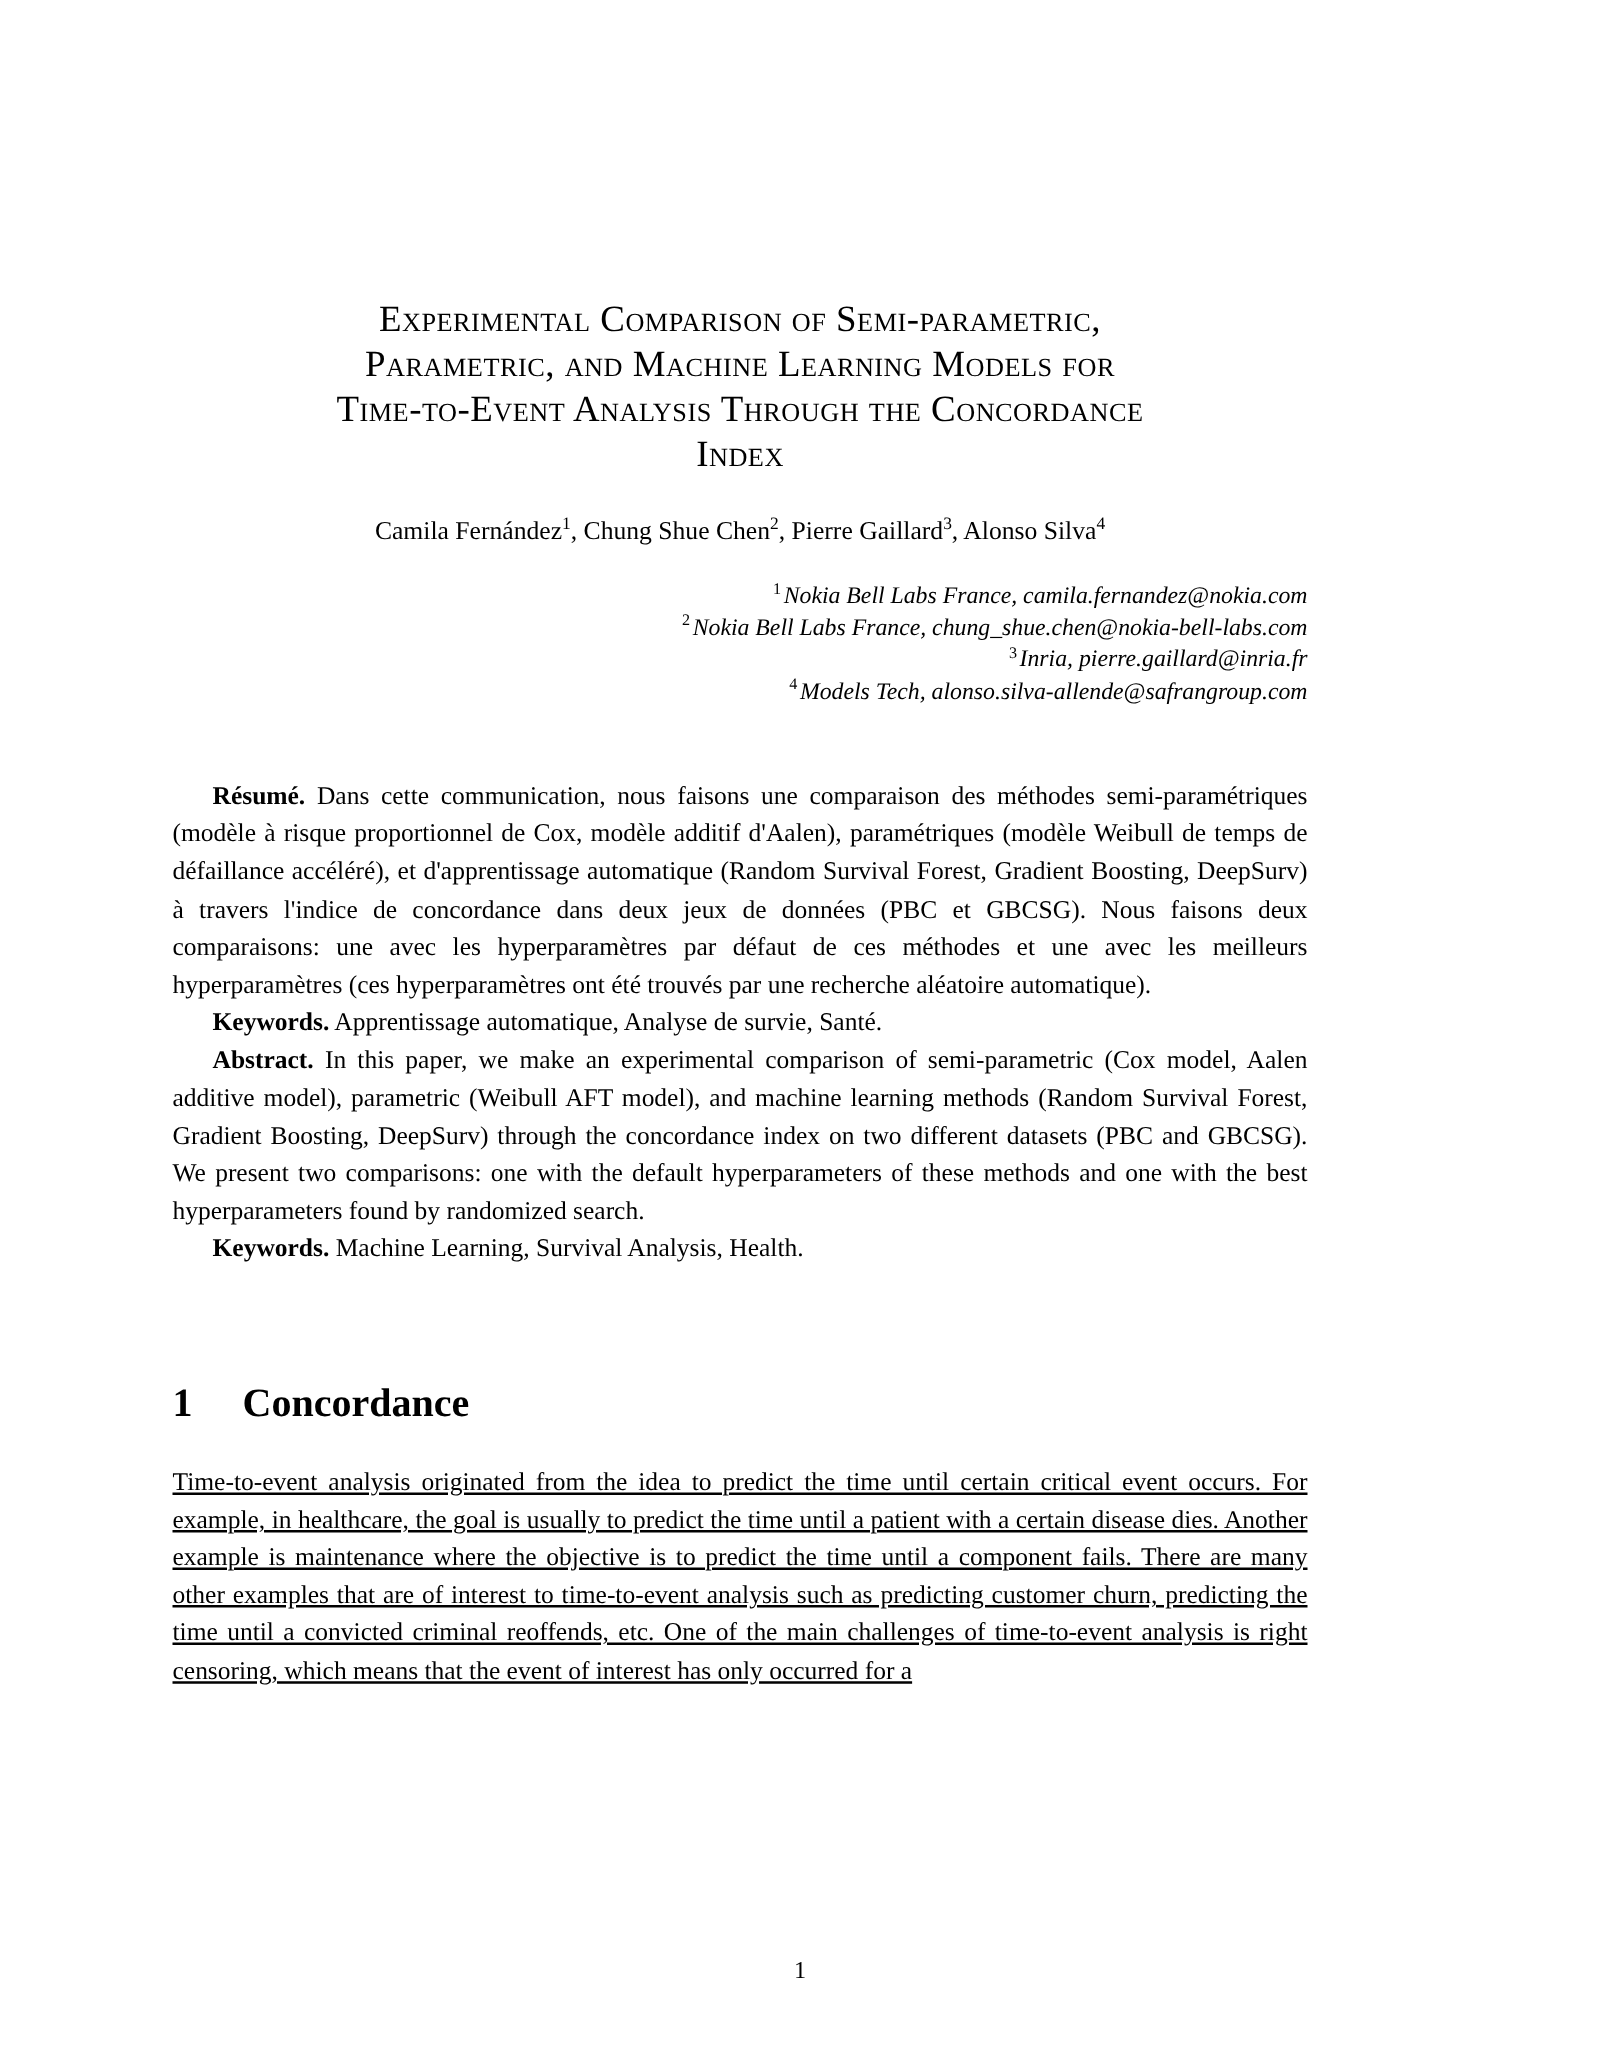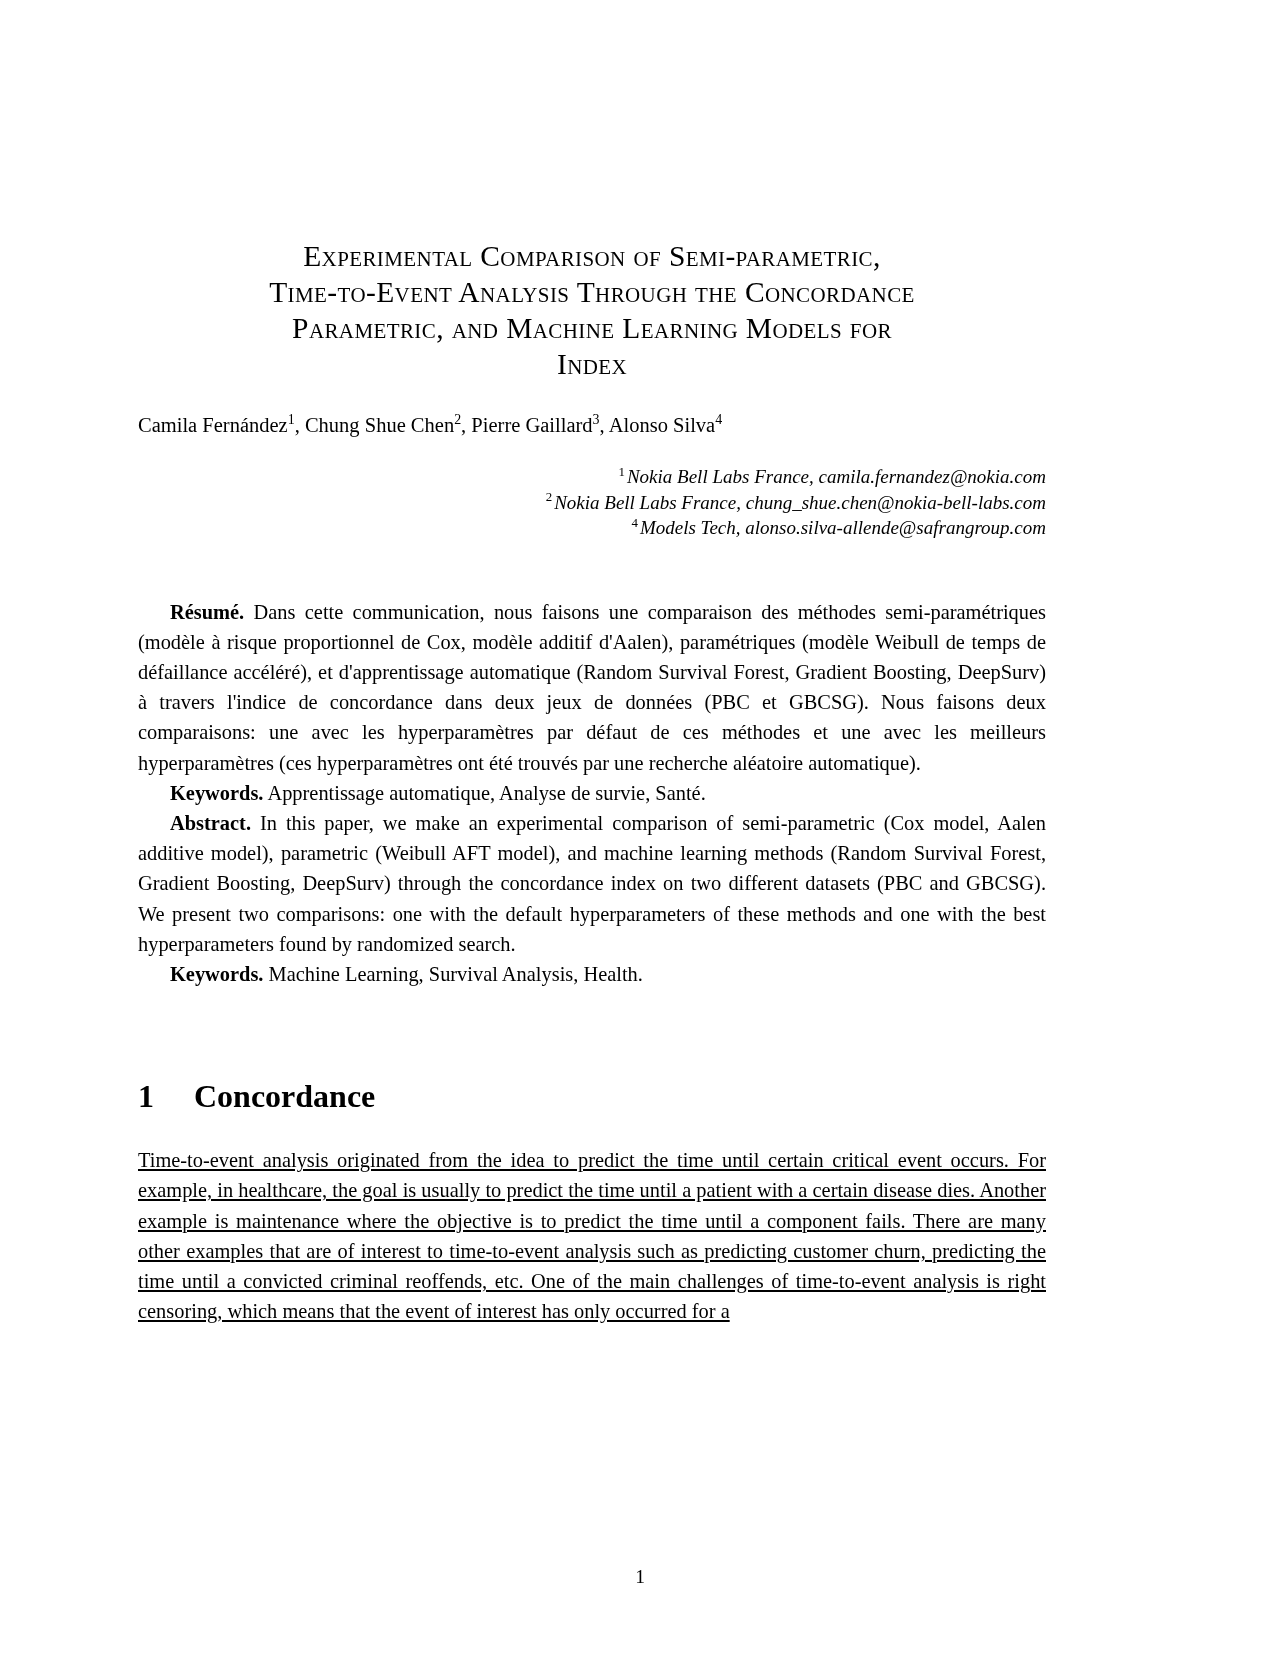--- a/index.html
+++ b/index.html
@@ -37,20 +37,21 @@
     font-variant: small-caps;
     font-size: 29.5px;
     line-height: 36px;
     letter-spacing: 0.4px;
     white-space: nowrap;
   }
 
   
   .authors {
     margin-top: 30px;
+    text-align: center;
     font-size: 20.5px;
     line-height: 26px;
   }
   .authors sup {
     font-size: 0.68em;
     vertical-align: super;
     line-height: 0;
   }
 
   
@@ -127,32 +128,33 @@
   }
 </style>
 </head>
 <body>
 
 <div class="page">
   <div class="content">
 
     <div class="title-block">
       <div class="title-line">Experimental Comparison of Semi-parametric,</div>
+      <div class="title-line">Parametric, and Machine Learning Models for</div>
       <div class="title-line">Time-to-Event Analysis Through the Concordance</div>
-      <div class="title-line">Parametric, and Machine Learning Models for</div>
       <div class="title-line">Index</div>
     </div>
 
     <div class="authors">
       <span><span>Camila Fernández</span><sup>1</sup></span><span>, </span><span><span>Chung Shue Chen</span><sup>2</sup></span><span>, </span><span><span>Pierre Gaillard</span><sup>3</sup></span><span>, </span><span><span>Alonso Silva</span><sup>4</sup></span>
     </div>
 
     <div class="affiliations">
       <div class="affil-line"><sup>1</sup><span>Nokia Bell Labs France, camila.fernandez@nokia.com</span></div>
       <div class="affil-line"><sup>2</sup><span>Nokia Bell Labs France, chung_shue.chen@nokia-bell-labs.com</span></div>
+      <div class="affil-line"><sup>3</sup><span>Inria, pierre.gaillard@inria.fr</span></div>
       <div class="affil-line"><sup>4</sup><span>Models Tech, alonso.silva-allende@safrangroup.com</span></div>
     </div>
 
     <div class="abstract-block">
       <p class="para indent"><span class="lead">Résumé.</span> <span>Dans cette communication, nous faisons une comparaison des méthodes semi-paramétriques (modèle à risque proportionnel de Cox, modèle additif d'Aalen), paramétriques (modèle Weibull de temps de défaillance accéléré), et d'apprentissage automatique (Random Survival Forest, Gradient Boosting, DeepSurv) à travers l'indice de concordance dans deux jeux de données (PBC et GBCSG). Nous faisons deux comparaisons: une avec les hyperparamètres par défaut de ces méthodes et une avec les meilleurs hyperparamètres (ces hyperparamètres ont été trouvés par une recherche aléatoire automatique).</span></p>
       <p class="para kw-para"><span class="lead">Keywords.</span> <span>Apprentissage automatique, Analyse de survie, Santé.</span></p>
       <p class="para indent gap-para"><span class="lead">Abstract.</span> <span>In this paper, we make an experimental comparison of semi-parametric (Cox model, Aalen additive model), parametric (Weibull AFT model), and machine learning methods (Random Survival Forest, Gradient Boosting, DeepSurv) through the concordance index on two different datasets (PBC and GBCSG). We present two comparisons: one with the default hyperparameters of these methods and one with the best hyperparameters found by randomized search.</span></p>
       <p class="para kw-para"><span class="lead">Keywords.</span> <span>Machine Learning, Survival Analysis, Health.</span></p>
     </div>
 

